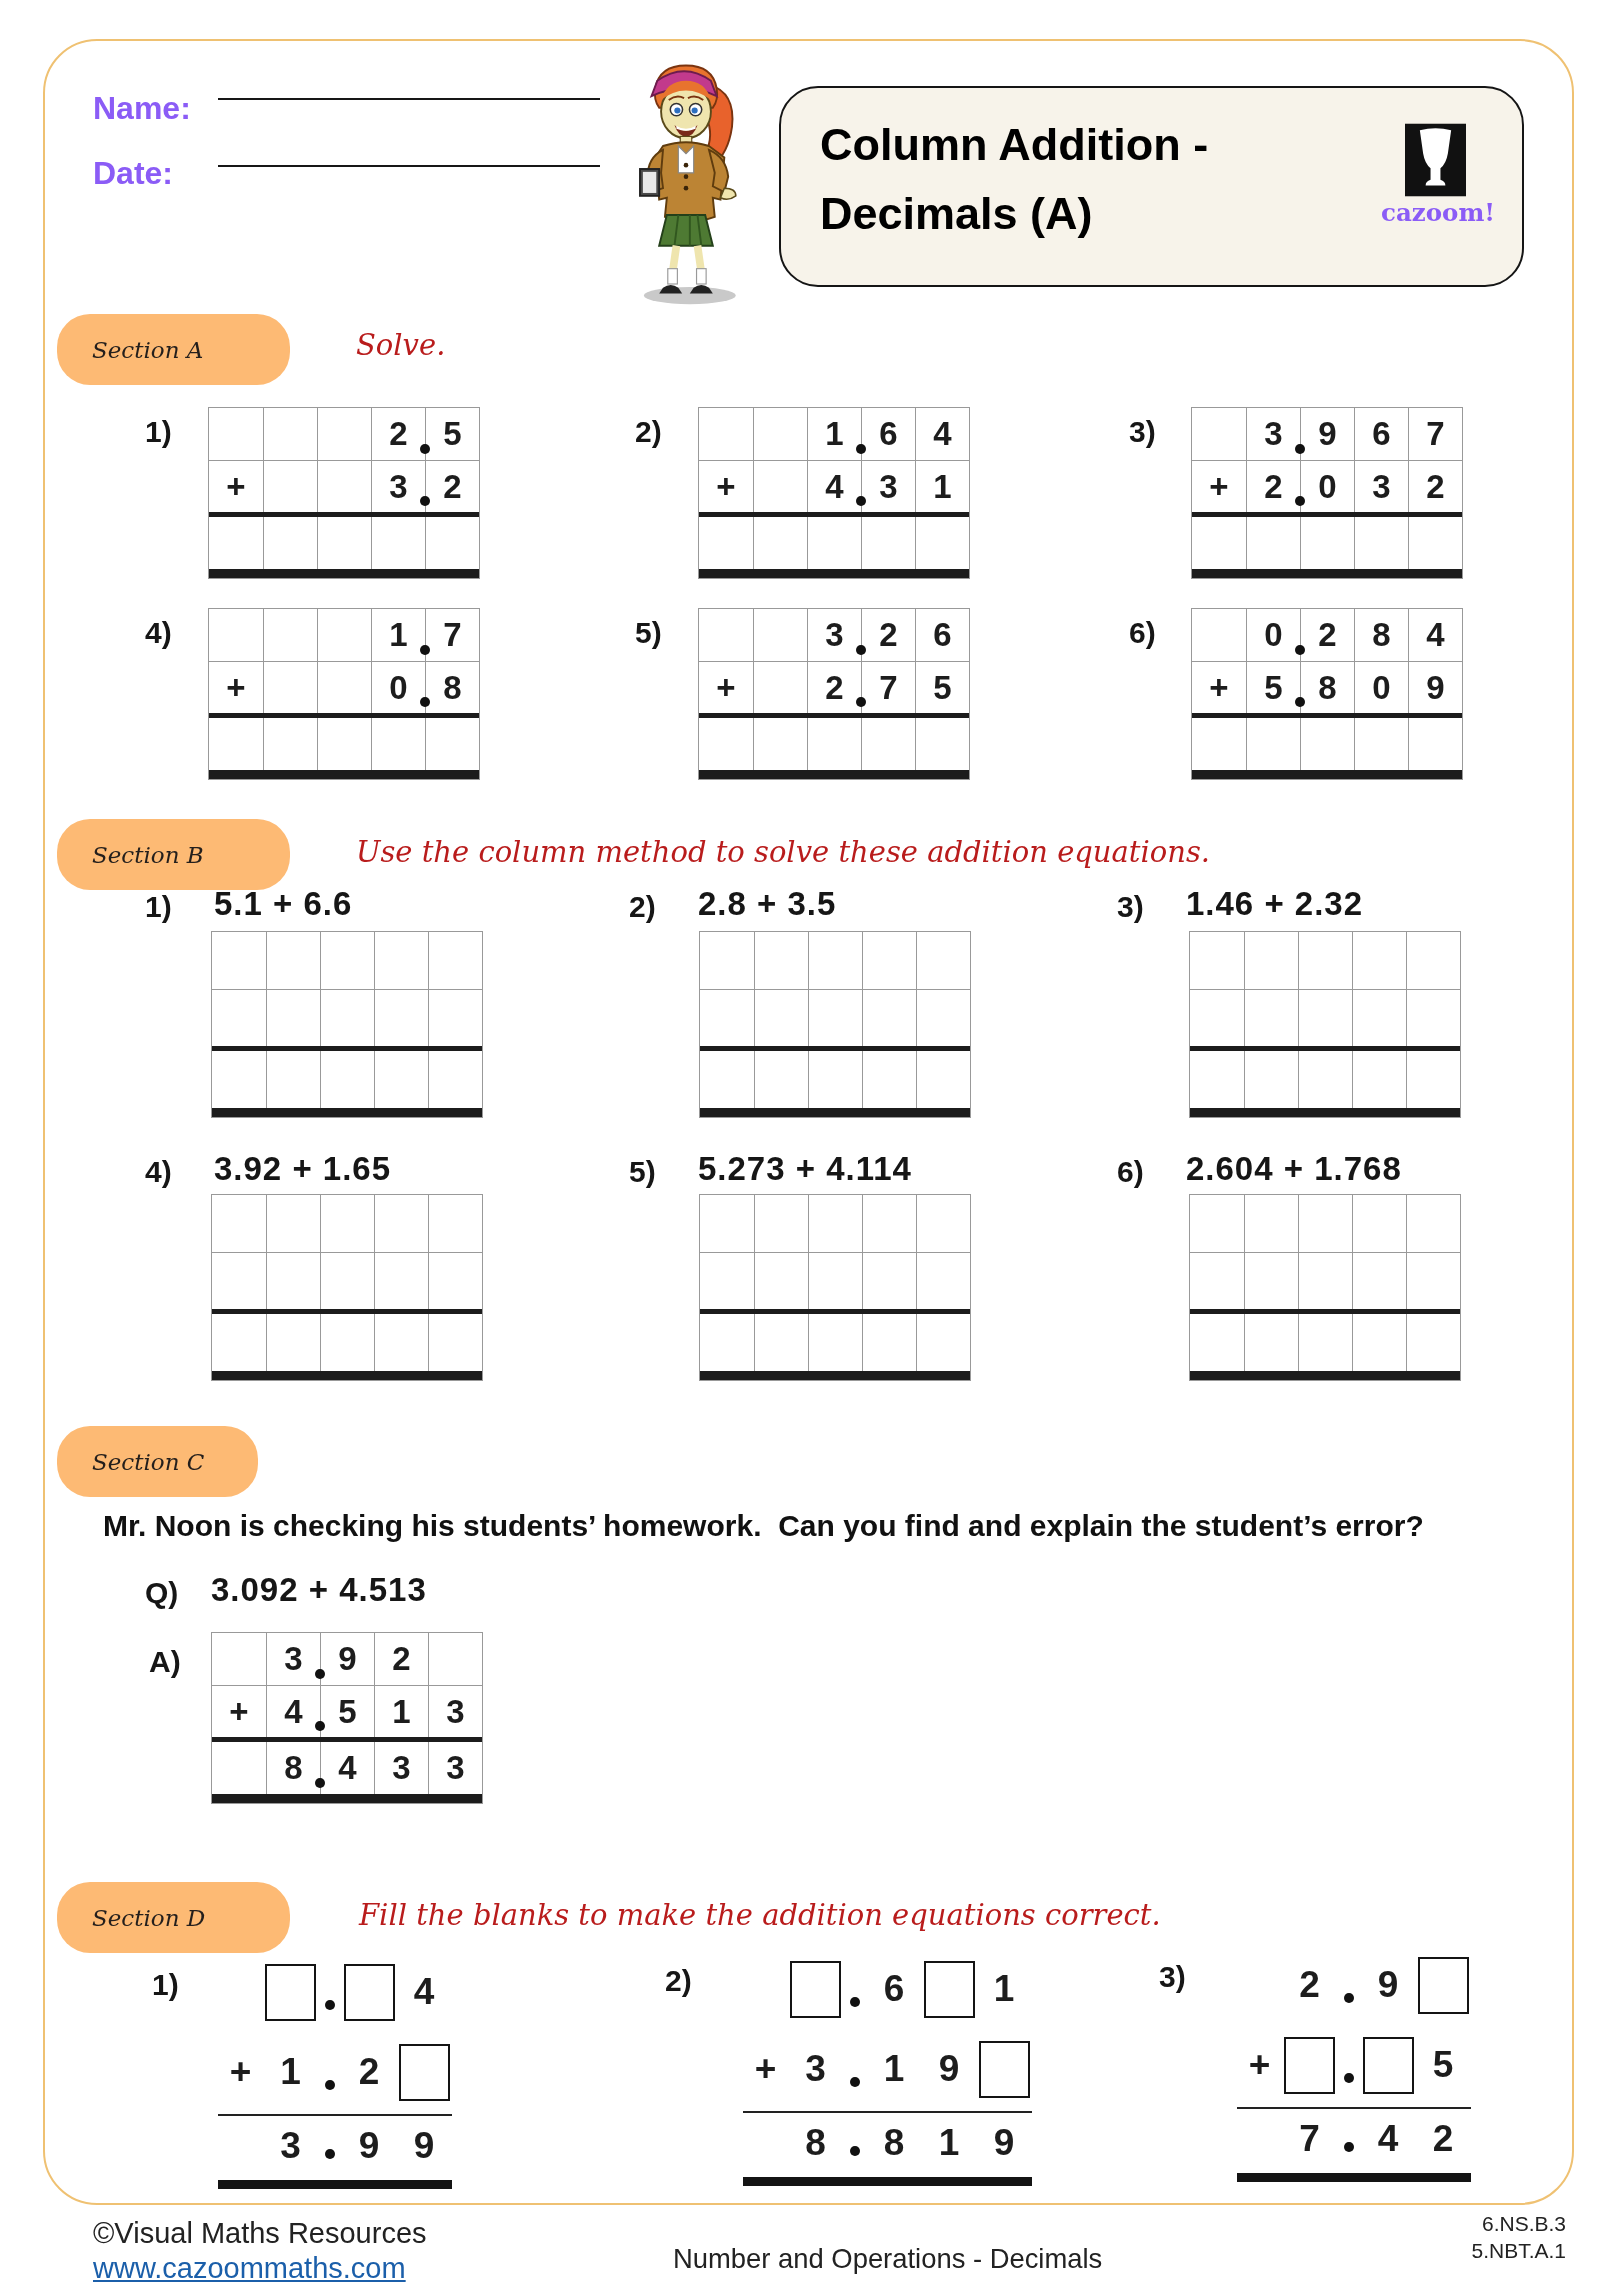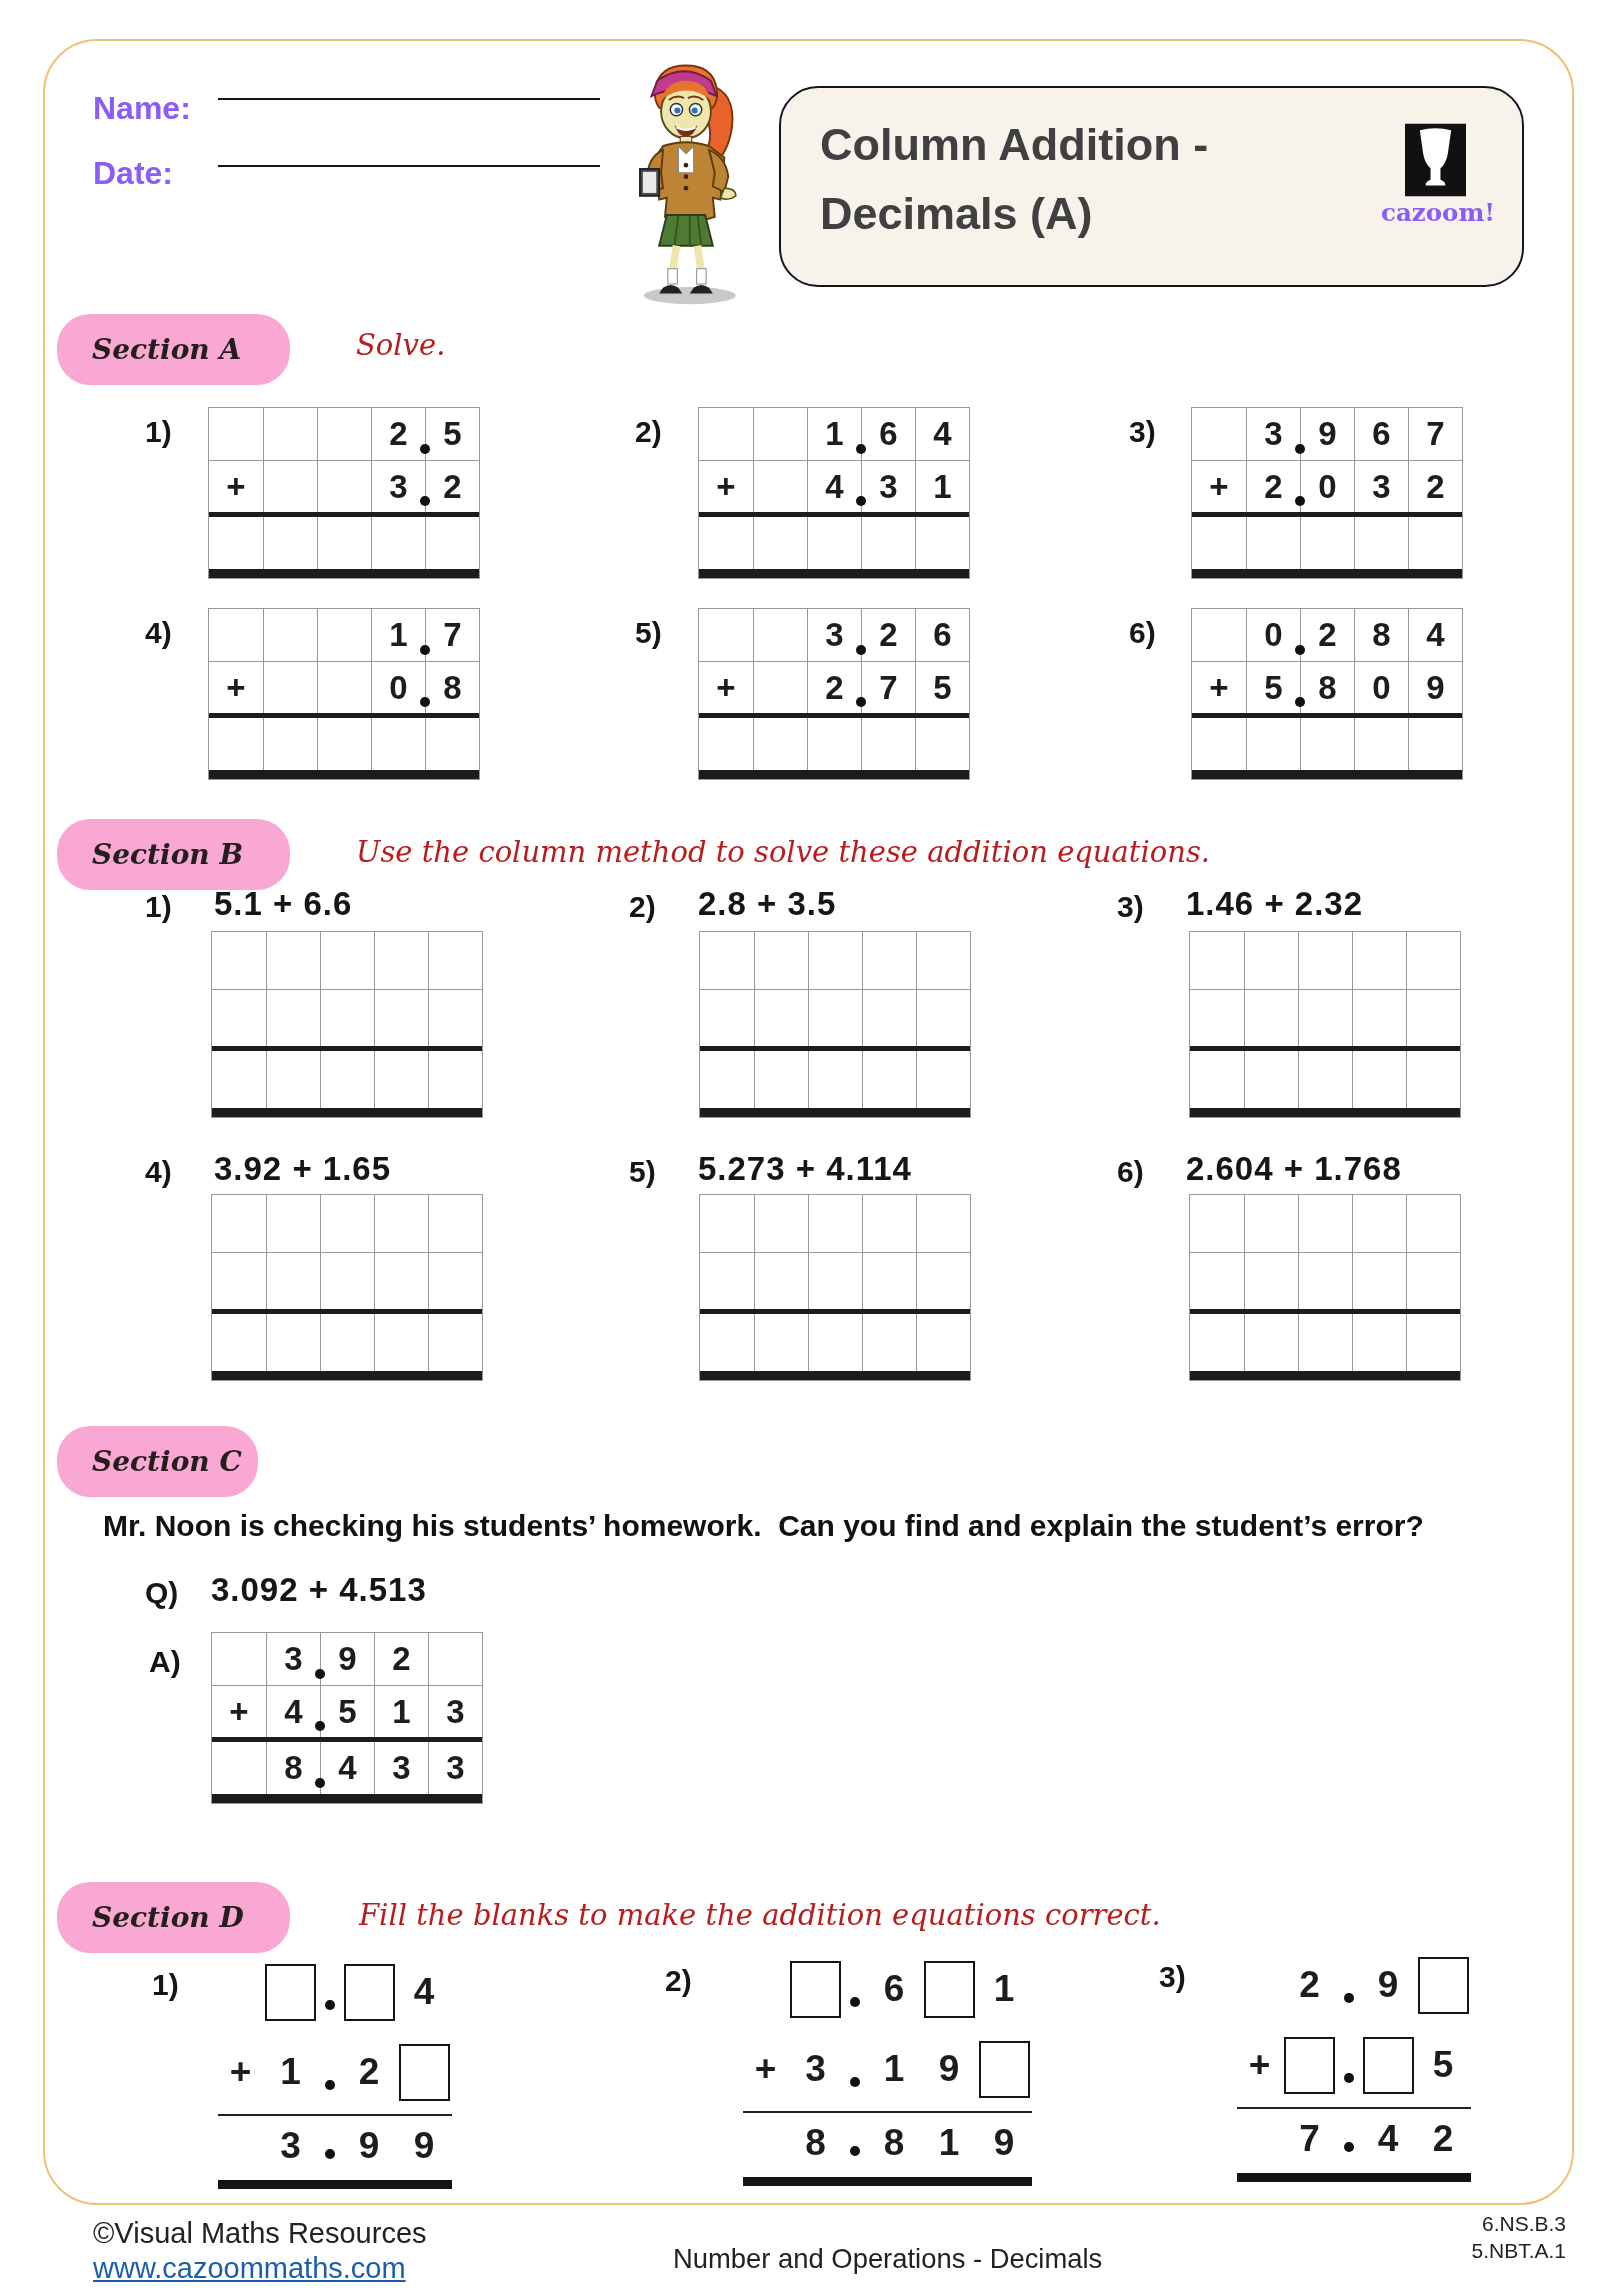--- a/index.html
+++ b/index.html
@@ -7,28 +7,28 @@
   .page{position:relative;width:1621px;height:2293px;background:#fff;overflow:hidden;
         font-family:"Liberation Sans",sans-serif;color:#161616;}
   .page-border{position:absolute;left:43px;top:39px;width:1527px;height:2162px;
         border:2.9px solid #EFC172;border-radius:54px;}
   
   .hdr-label{position:absolute;font:700 32px "Liberation Sans",sans-serif;color:#8b5cf6;}
   .hdr-line{position:absolute;width:382px;border-bottom:2.9px solid #161616;}
   .girl{position:absolute;left:588px;top:54px;width:196px;height:253px;}
   .title-box{position:absolute;left:779px;top:86px;width:745px;height:201px;background:#F7F3EA;
         border:2.9px solid #151515;border-radius:39px;box-sizing:border-box;}
-  .title-text{position:absolute;left:39px;top:21.6px;font:700 45px/1.55 "Liberation Sans",sans-serif;color:#404040;}
+  .title-text{position:absolute;left:39px;top:21.6px;font:700 45px/1.55 "Liberation Sans",sans-serif;color:#000000;}
   .logo{position:absolute;right:33px;top:35px;width:108px;text-align:center;}
   .logo-mark{width:61px;height:74px;display:block;margin:0 auto;}
   .logo-text{font:700 24.5px "DejaVu Serif",serif;color:#8b5cf6;margin-top:1px;}
   
-  .pill{position:absolute;background:#f9a8d4;border-radius:33px;display:flex;align-items:center;
+  .pill{position:absolute;background:#fdba74;border-radius:33px;display:flex;align-items:center;
         padding-left:35px;box-sizing:border-box;font-family:"DejaVu Serif",serif;
-        font-style:italic;font-weight:700;font-size:28px;color:#241f1c;}
+        font-style:italic;font-weight:400;font-size:23px;color:#241f1c;}
   .instr{position:absolute;font-family:"DejaVu Serif",serif;font-style:italic;font-size:29px;color:#b91c1c;margin-left:40px;}
   .pnum{position:absolute;font:700 30px "Liberation Sans",sans-serif;color:#161616;}
   .eq{position:absolute;font:700 33px "Liberation Sans",sans-serif;color:#161616;letter-spacing:1px;}
   .prompt{position:absolute;font:700 30px "Liberation Sans",sans-serif;color:#111;white-space:pre;}
   
   .cgrid-holder{position:absolute;}
   .cgrid{position:relative;display:inline-block;border:1px solid #999;background:#fff;}
   .crow{display:flex;}
   .ccell{width:54px;height:52px;box-sizing:border-box;border-left:1px solid #999;border-top:1px solid #999;
         display:flex;align-items:center;justify-content:center;

